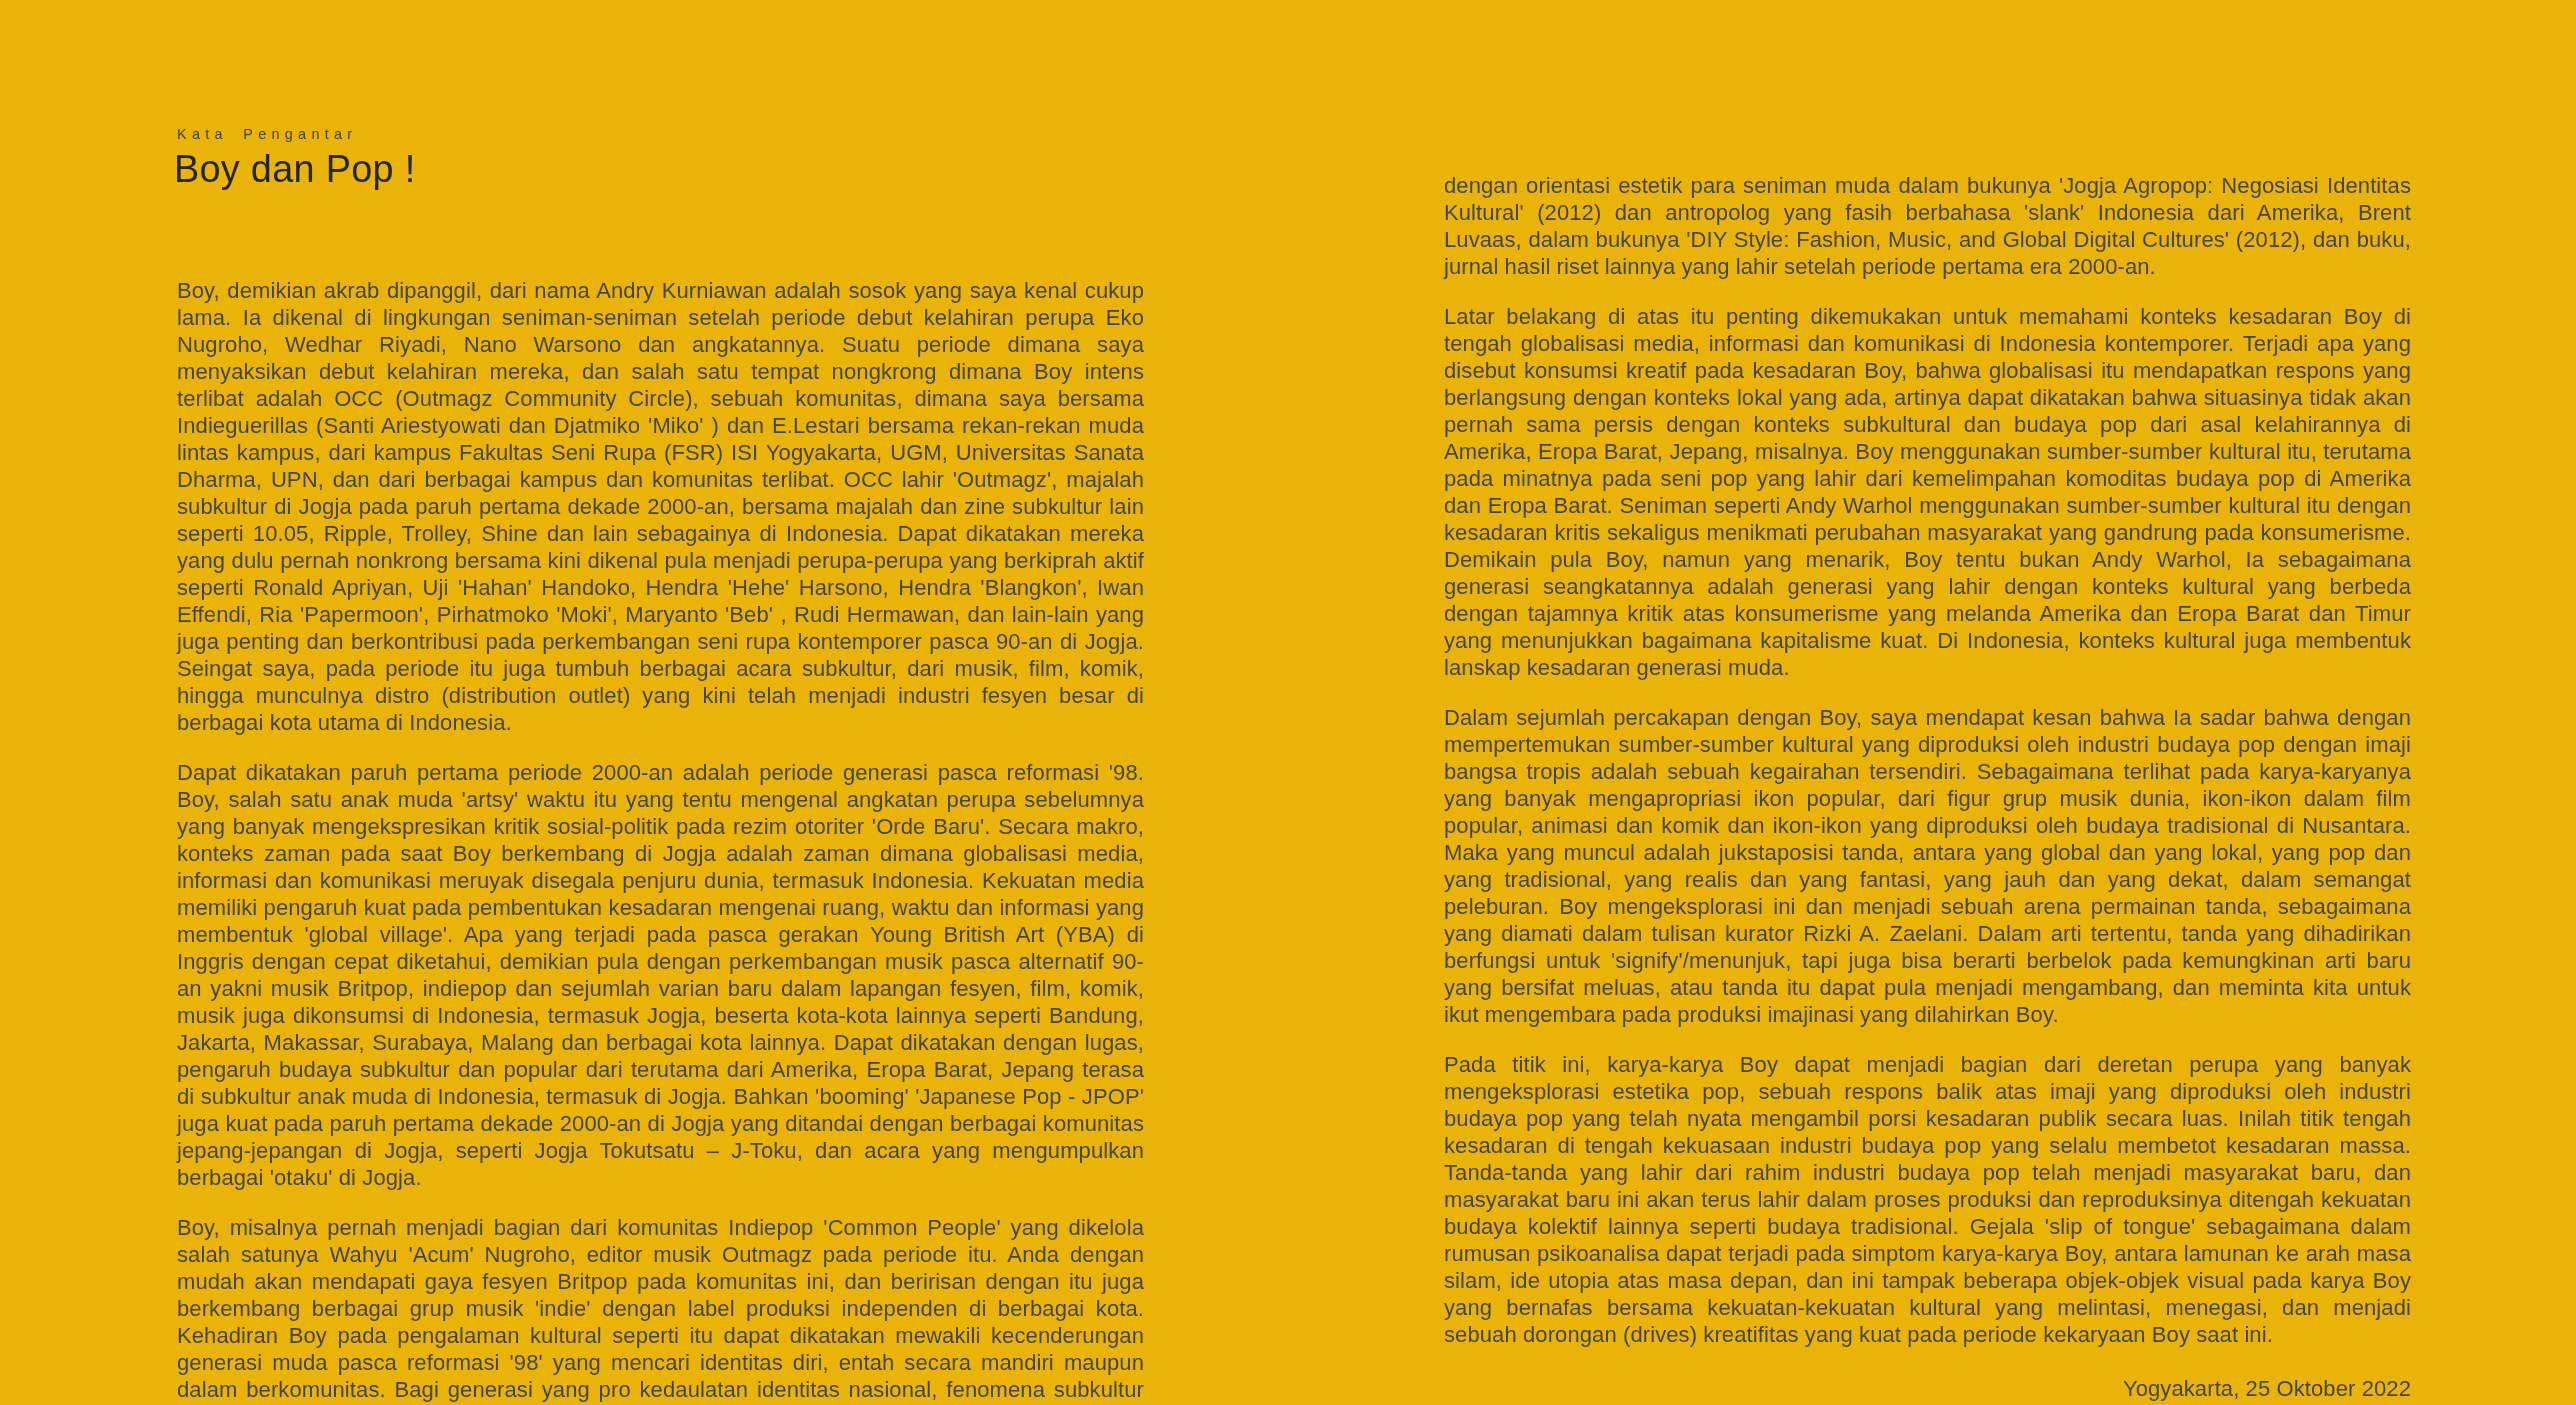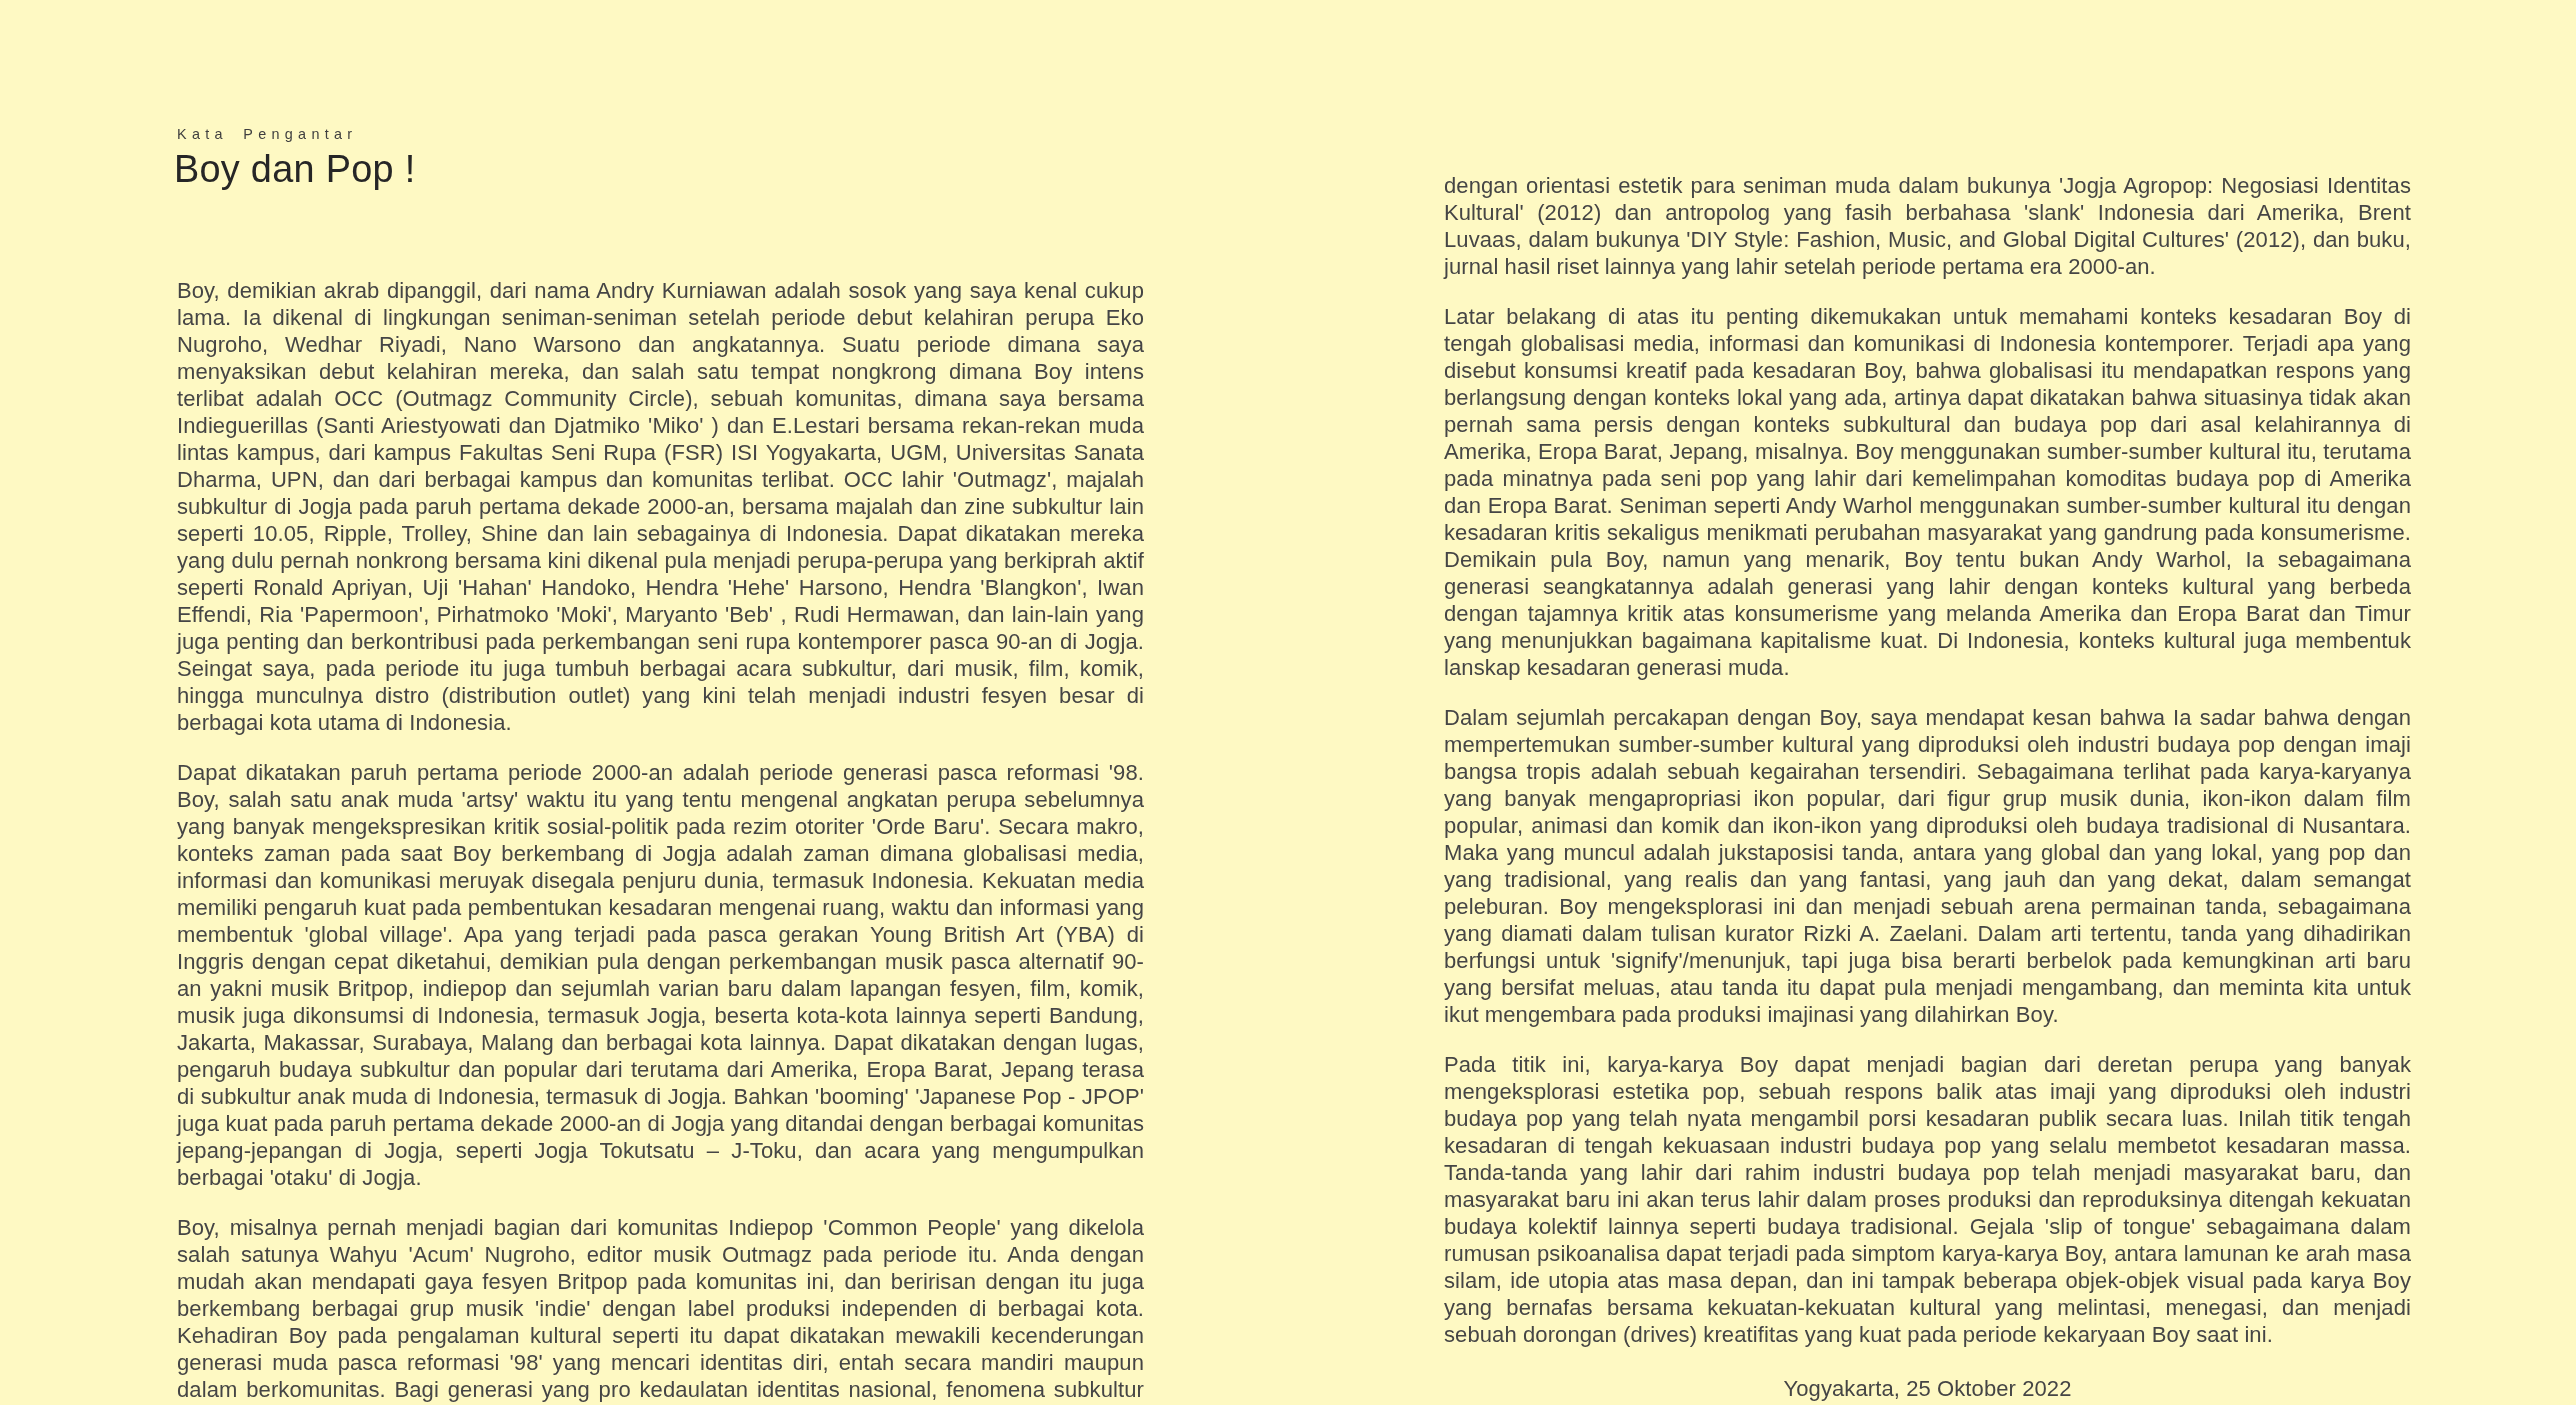--- a/index.html
+++ b/index.html
@@ -10,21 +10,21 @@
   body {
     width: 2576px;
     height: 1405px;
     overflow: hidden;
     font-family: "Liberation Sans", sans-serif;
   }
   .spread {
     position: relative;
     width: 2576px;
     height: 1405px;
-    background: #fef9c3;
+    background: #eab308;
   }
   .kicker {
     position: absolute;
     left: 177px;
     top: 126px;
     font-size: 14.4px;
     letter-spacing: 5.3px;
     word-spacing: 6.2px;
     color: #3f3f3f;
     font-weight: 400;
@@ -53,21 +53,21 @@
     margin: 0 0 23px 0;
     font-size: 22px;
     line-height: 27px;
     text-align: justify;
     color: #454545;
     letter-spacing: 0.1px;
   }
   .signoff { margin-top: 27px; }
   .signoff p {
     margin: 0;
-    text-align: center;
+    text-align: right;
   }
   .signoff .author {
     font-weight: bold;
     color: #141414;
     font-family: Liberation Serif, serif;
   }
 </style>
 </head>
 <body>
 

